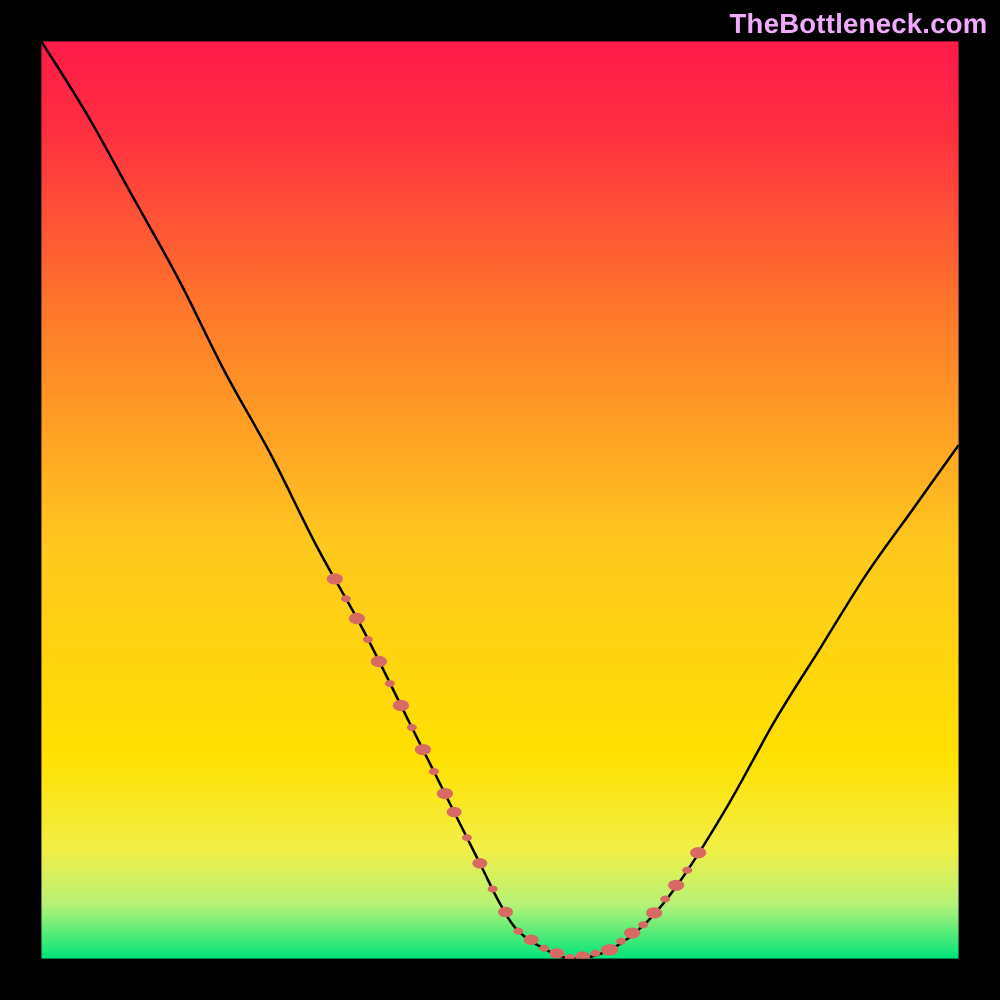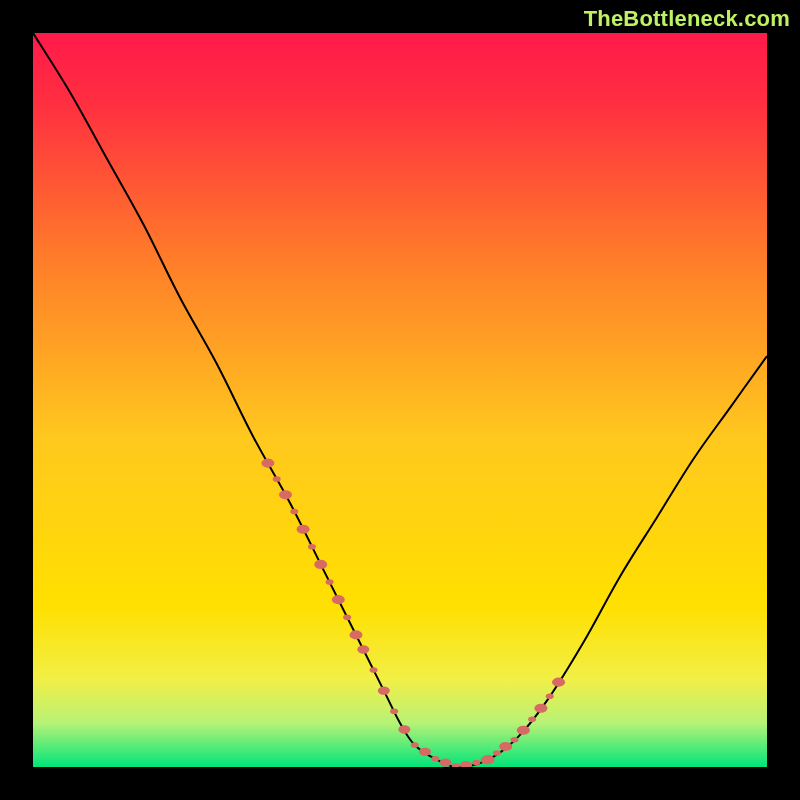--- a/index.html
+++ b/index.html
@@ -15,21 +15,21 @@
     position: absolute;
     left: 33px;
     top: 33px;
     width: 734px;
     height: 734px;
   }
   .watermark {
     position: absolute;
     top: 6px;
     right: 10px;
-    color: #bef264;
+    color: #f0abfc;
     font-size: 22px;
     font-weight: 600;
     letter-spacing: 0.2px;
     user-select: none;
   }
   svg { display: block; }
 </style>
 </head>
 <body>
 

